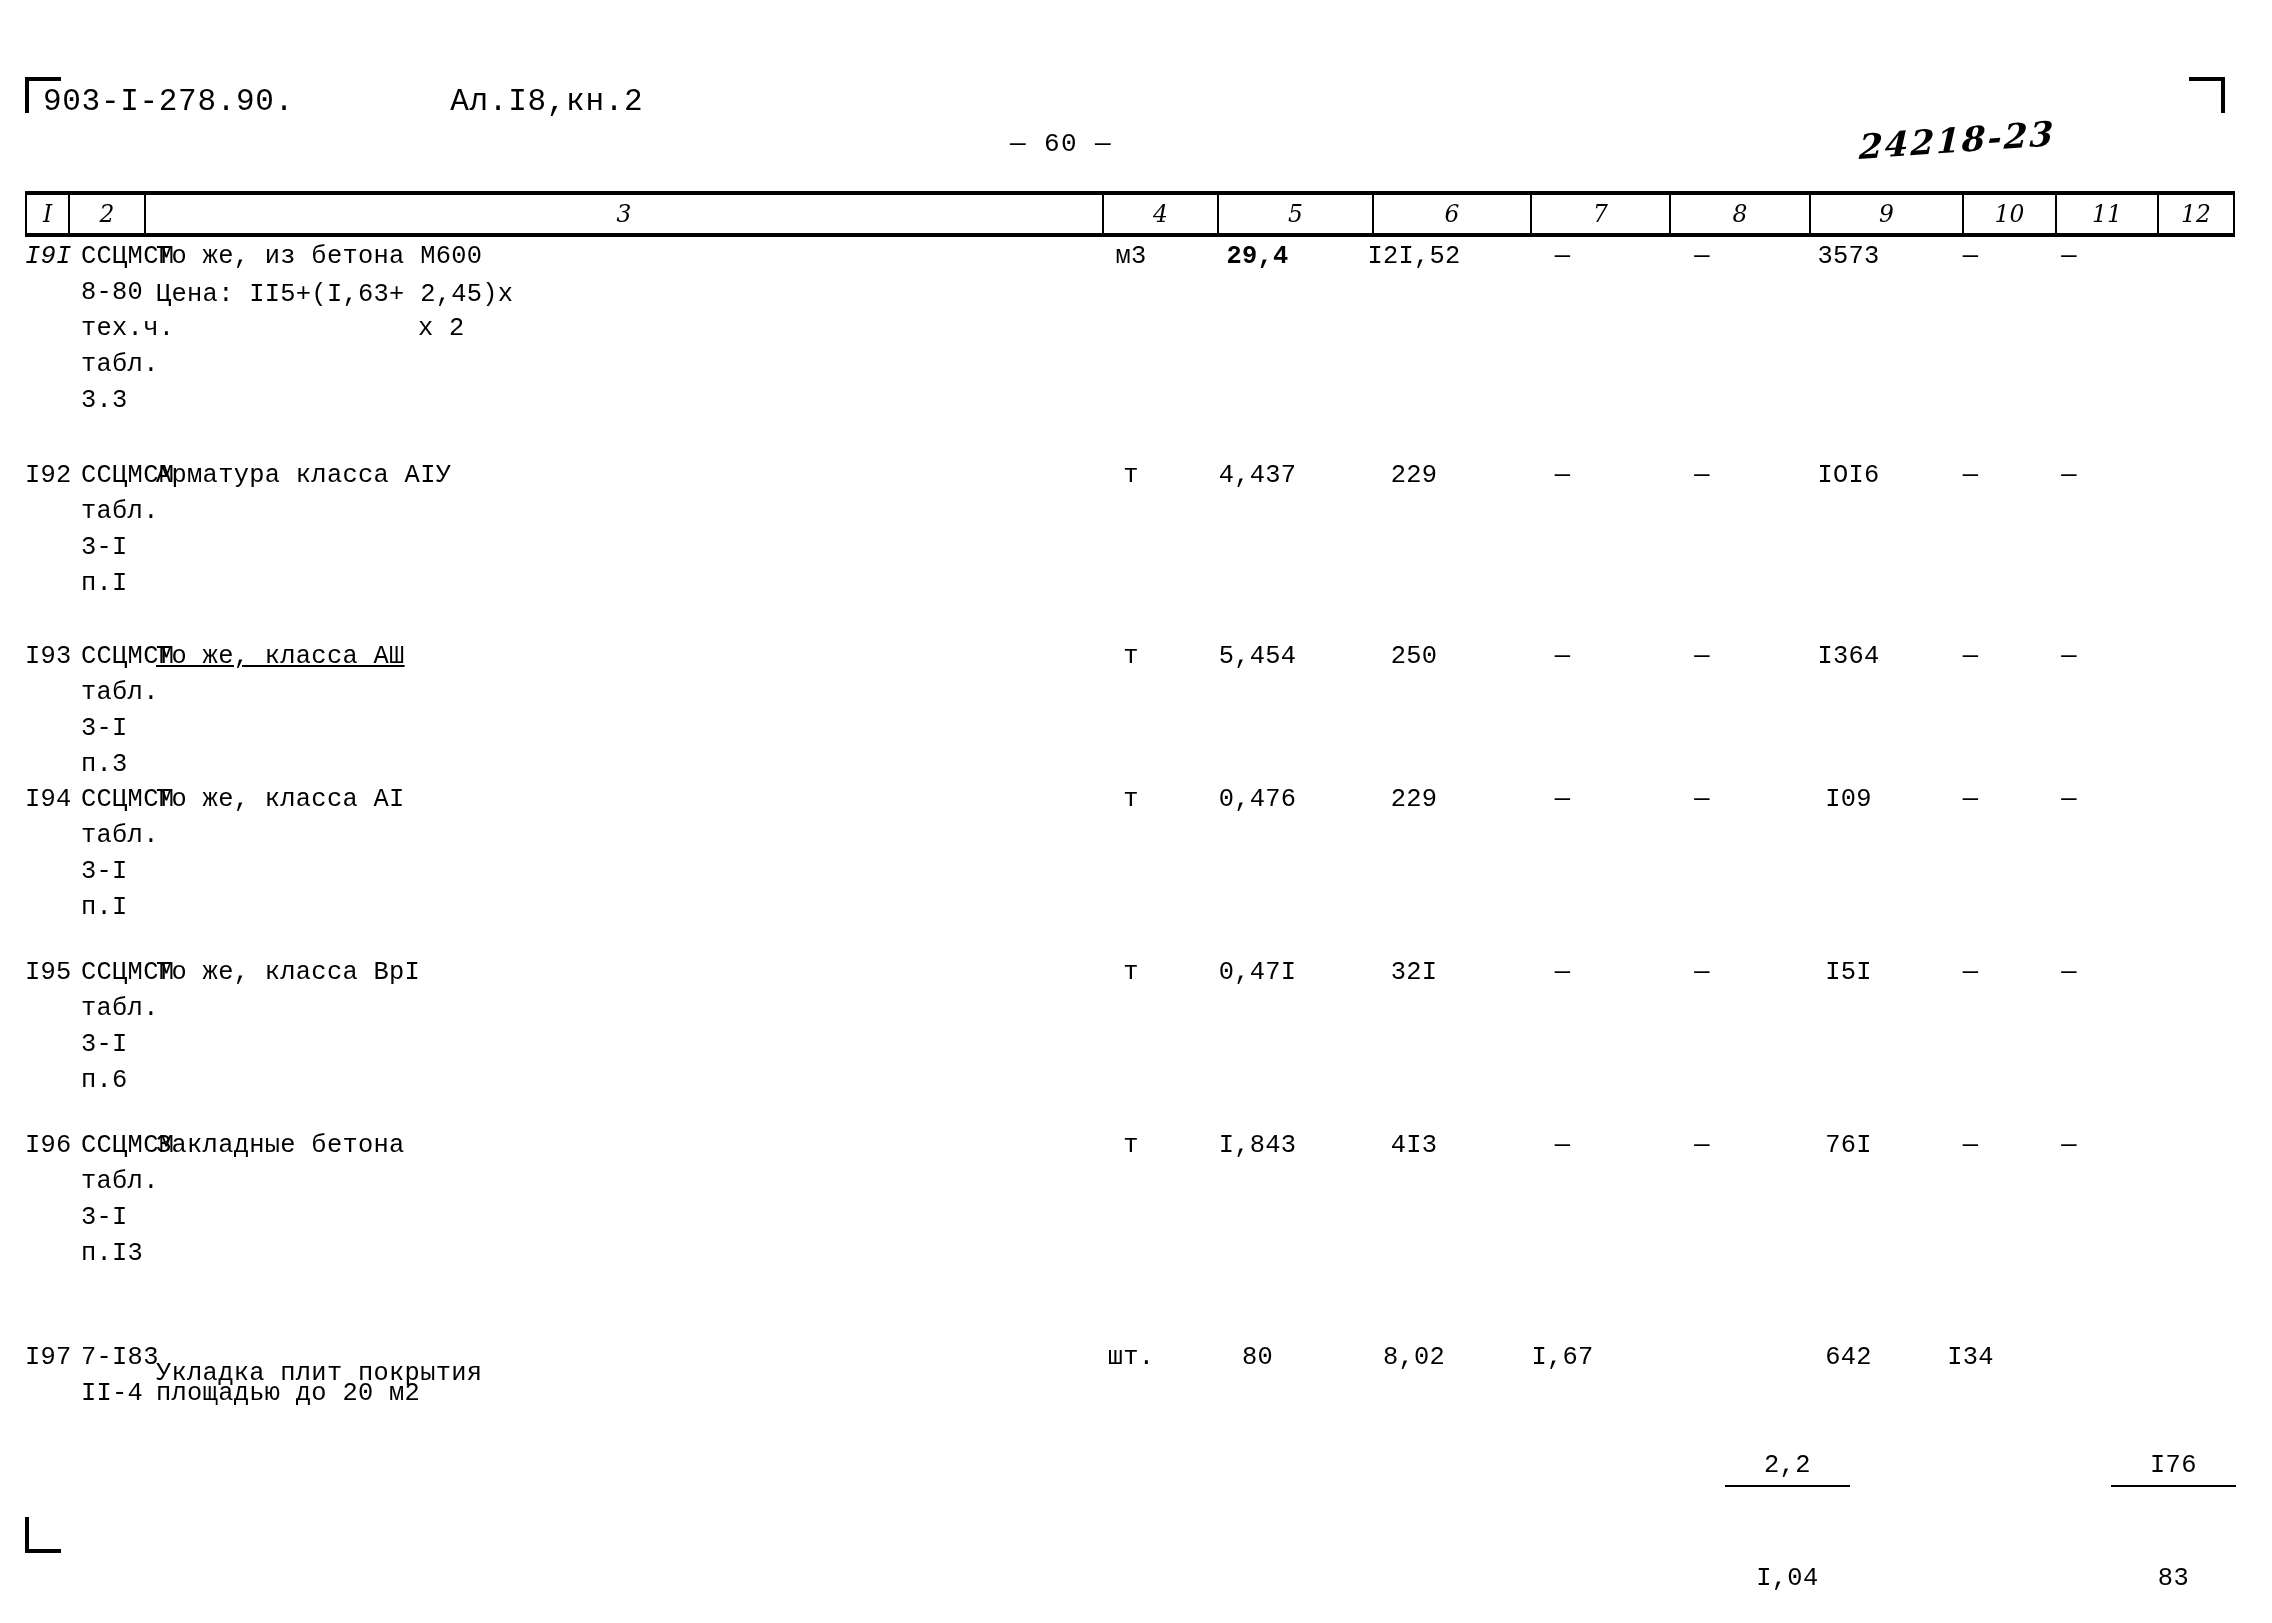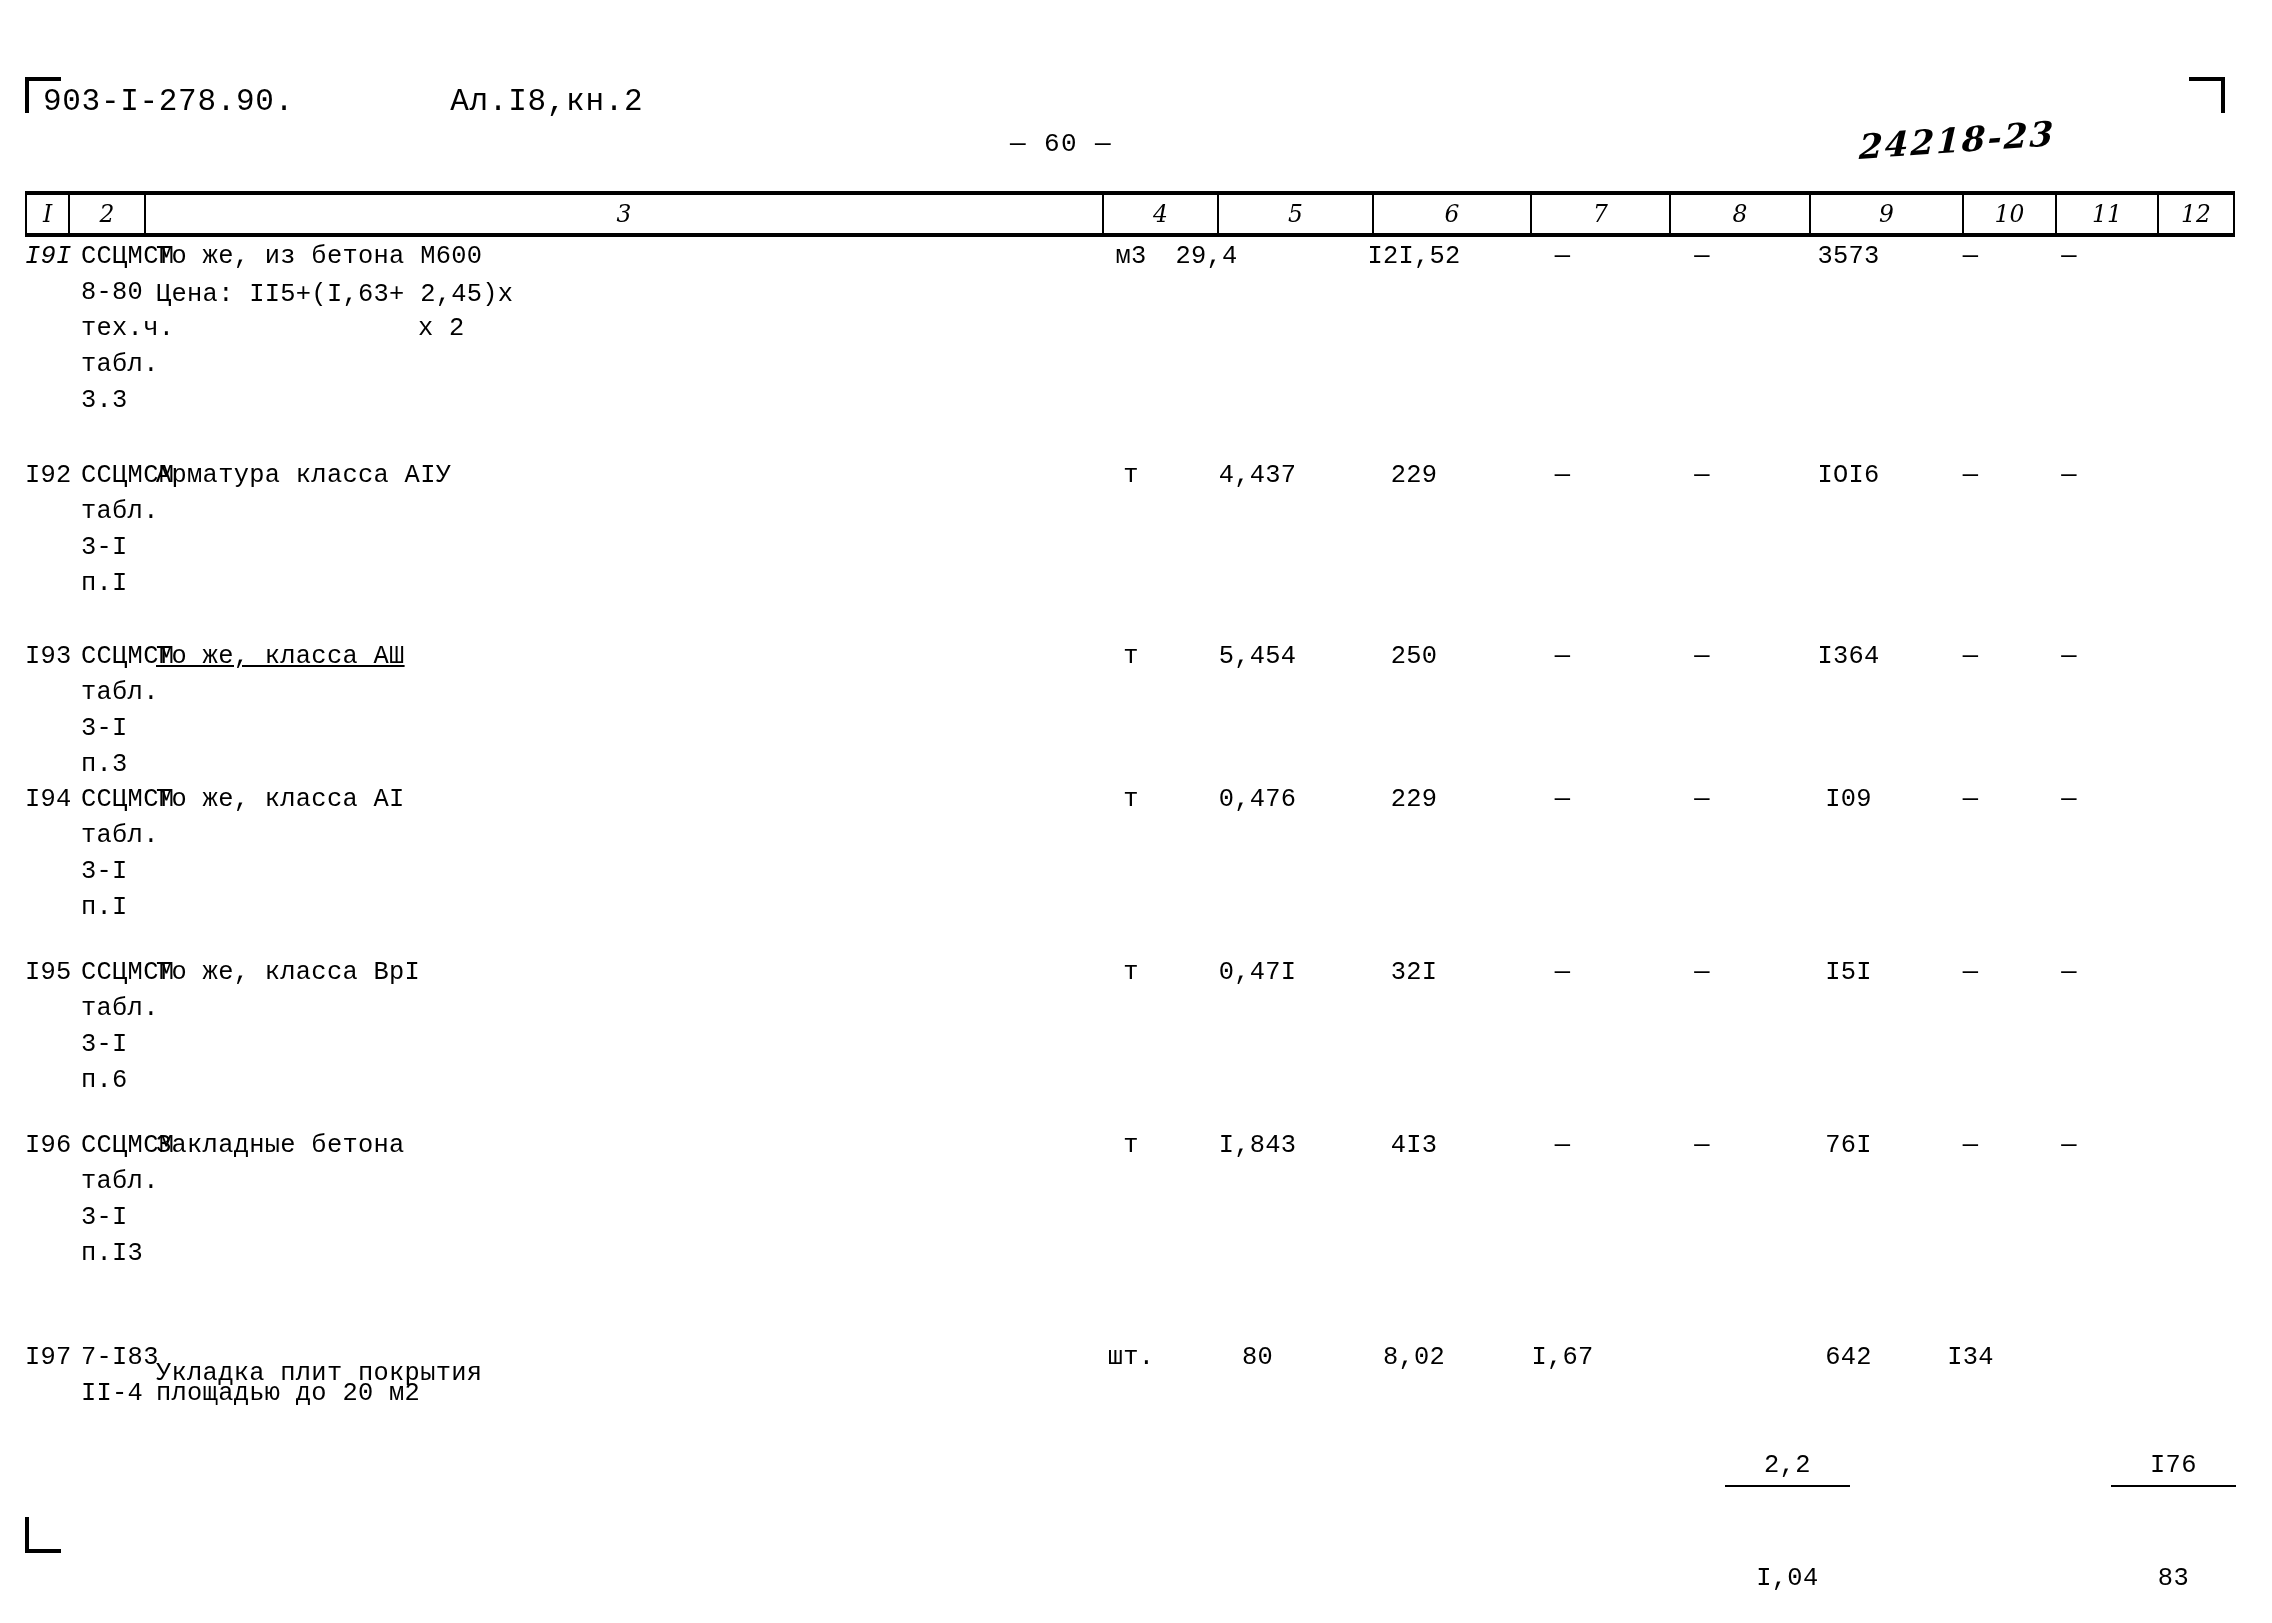--- a/index.html
+++ b/index.html
@@ -173,21 +173,21 @@
     <span class="cell c-num" style="left:0px;   top:0px;font-style:italic;">I9I</span>
     <span class="cell" style="left:56px;  top:0px;">ССЦМСМ
 8-80
 тех.ч.
 табл.
 3.3</span>
     <span class="cell" style="left:131px; top:0px;">То же, из бетона М600</span>
     <span class="cell" style="left:131px; top:38px;">Цена: II5+(I,63+ 2,45)х</span>
     <span class="cell" style="left:393px; top:72px;">х 2</span>
     <span class="cell c-ctr" style="left:1058px;top:0px; width:96px;">м3</span>
-    <span class="cell c-ctr" style="left:1104px;top:0px; width:155px;">29,4</span>
+    <span class="cell c-ctr" style="left:1155px;top:0px; width:155px;font-weight:bold;">29,4</span>
     <span class="cell c-ctr" style="left:1310px;top:0px; width:158px;">I2I,52</span>
     <span class="cell c-ctr" style="left:1468px;top:0px; width:139px;">—</span>
     <span class="cell c-ctr" style="left:1607px;top:0px; width:140px;">—</span>
     <span class="cell c-ctr" style="left:1747px;top:0px; width:153px;">3573</span>
     <span class="cell c-ctr" style="left:1899px;top:0px; width:93px;">—</span>
     <span class="cell c-ctr" style="left:1993px;top:0px; width:102px;">—</span>
     <span class="cell c-ctr" style="left:2095px;top:0px; width:76px;"></span>
   </div>
 
   <div class="row" style="top:219px;">

